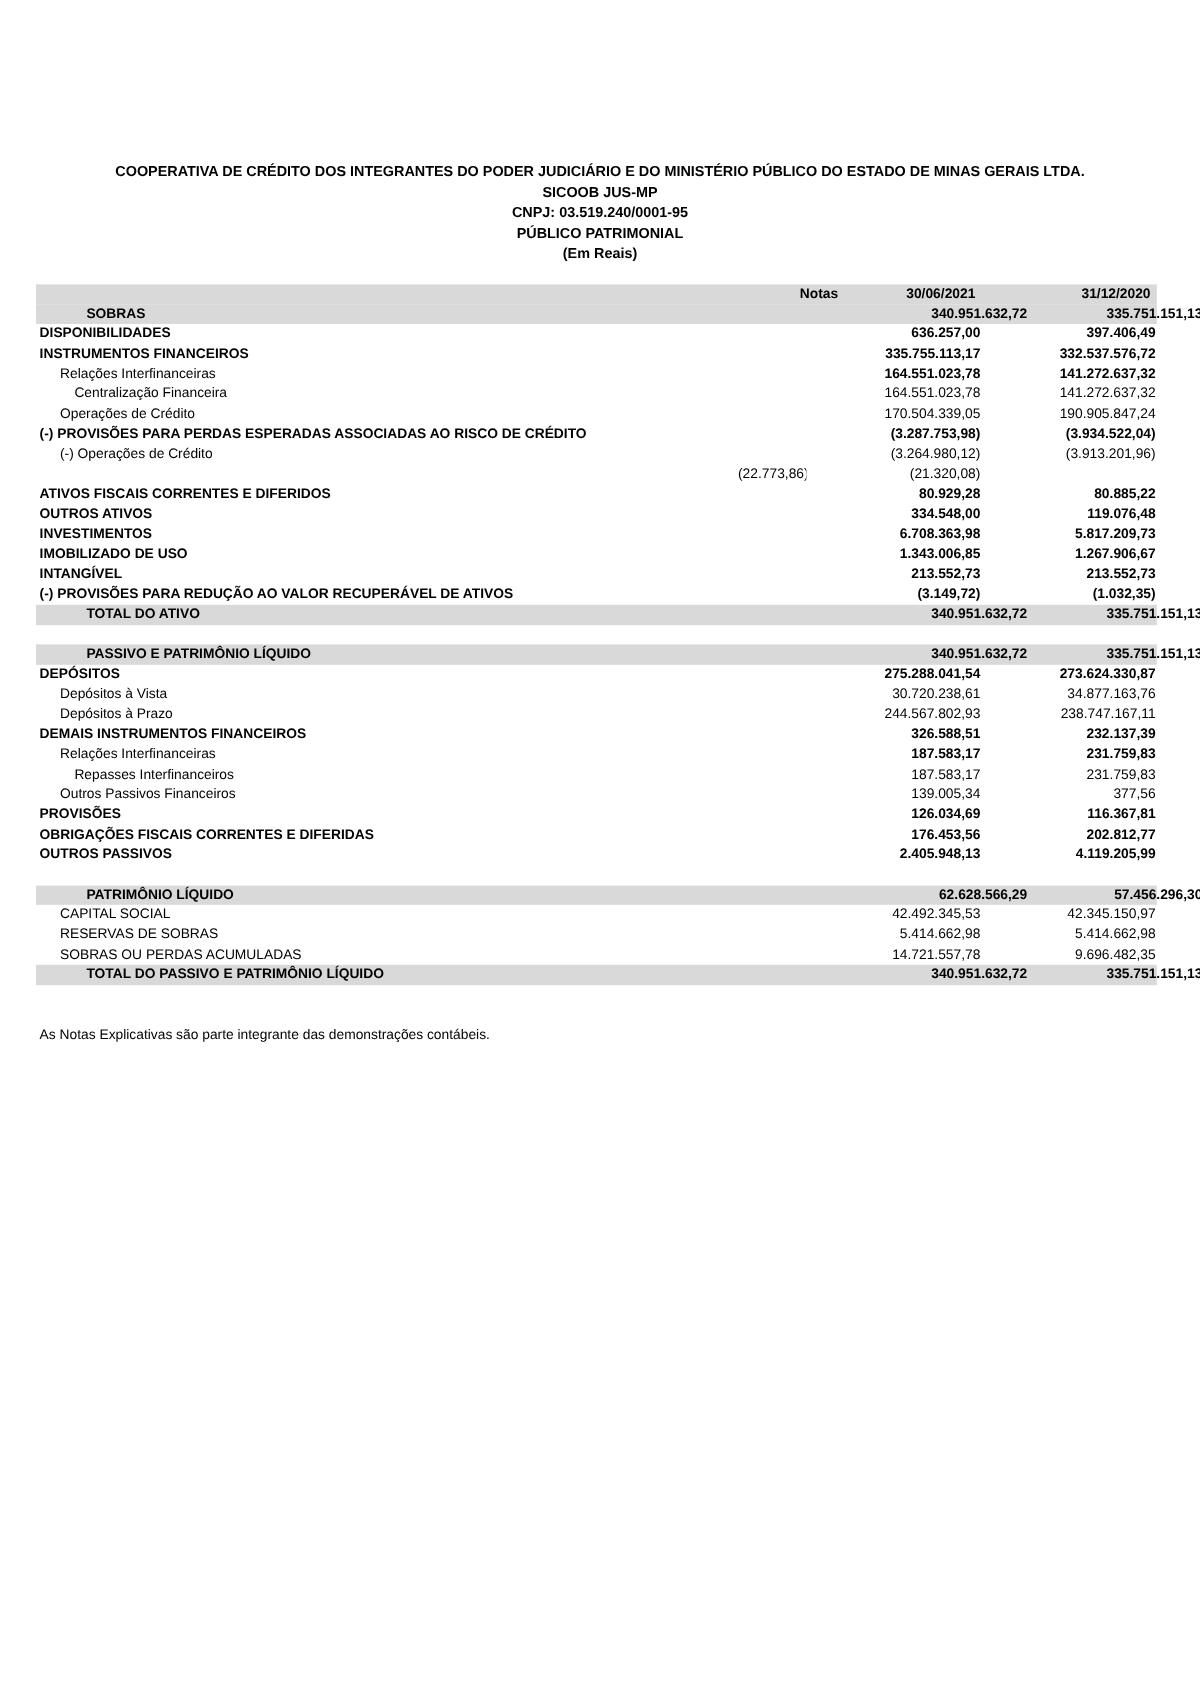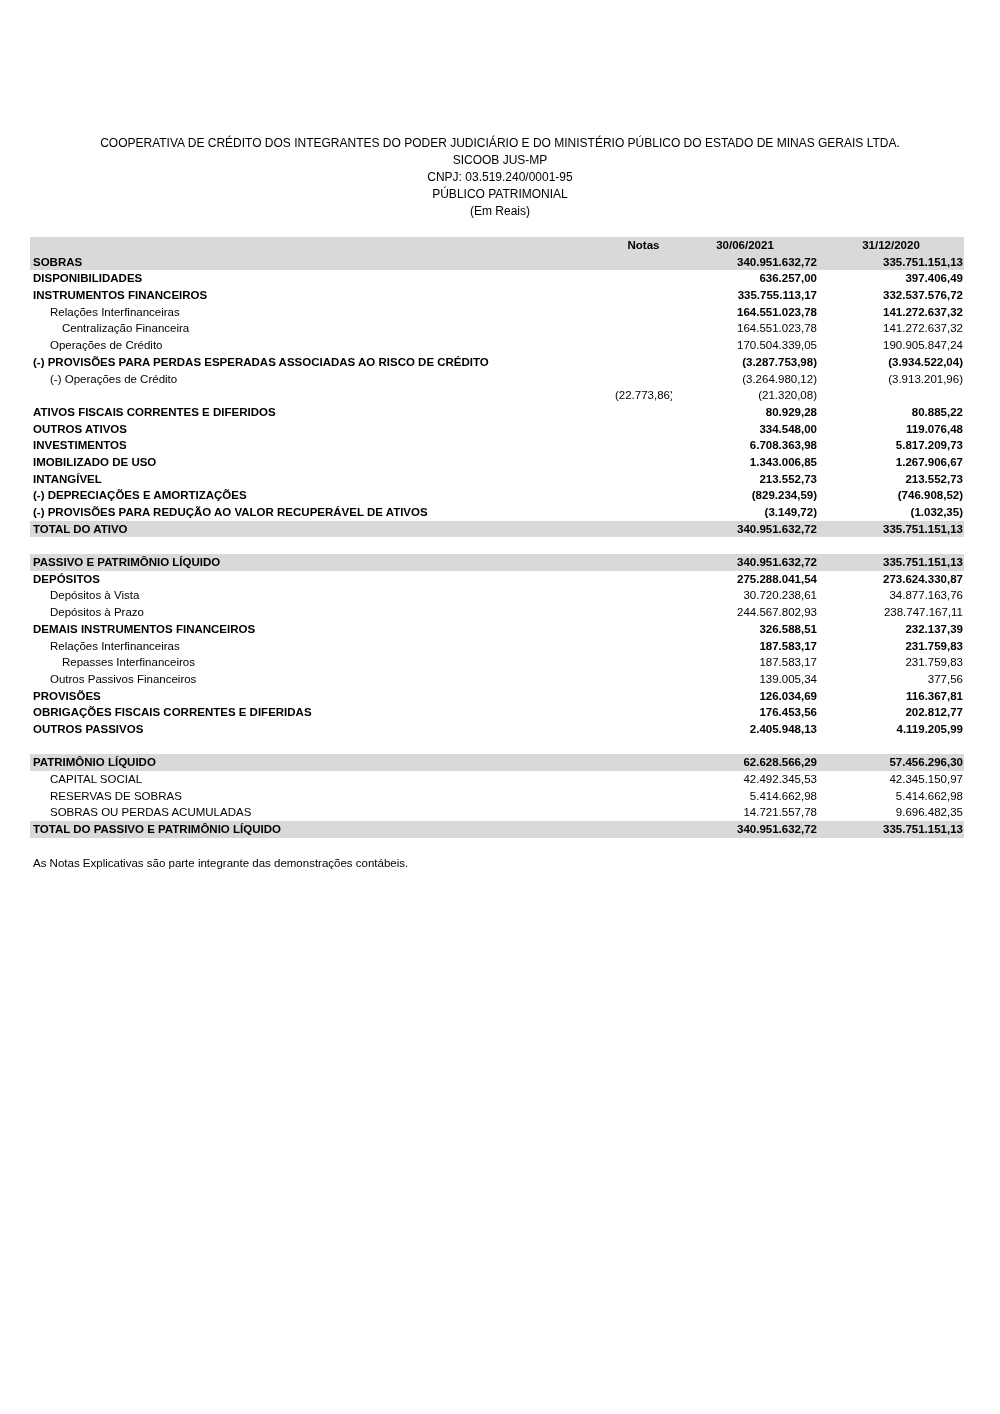--- a/index.html
+++ b/index.html
@@ -15,39 +15,39 @@
     width: 1000px; height: 1414px;
     background: #ffffff;
     overflow: hidden;
   }
   
   .title-block {
     position: absolute;
     top: 135px; left: 0;
     width: 1000px;
     text-align: center;
-    font-weight: normal;
+    font-weight: bold;
     font-size: 12px;
     line-height: 17px;
     white-space: nowrap;
   }
   
   .bs-table {
     position: absolute;
     top: 237px; left: 30px;
     width: 934px;
     font-size: 11.5px;
   }
   .row {
     display: grid;
     grid-template-columns: 585px 57px 146px 146px;
     height: 16.7px;
     align-items: center;
   }
-  .row.gray { background: #d9d9d9; }
+  .row.gray { background: #d9d9d9; padding-left: 39px; }
   .row.spacer { background: transparent; }
   .cell { overflow: hidden; white-space: nowrap; line-height: 16.7px; }
   .cell.label { padding-left: 3px; }
   .cell.label.i1 { padding-left: 20px; }
   .cell.label.i2 { padding-left: 32px; }
   .cell.notes { text-align: center; }
   .cell.v { text-align: right; padding-right: 1px; }
   .b { font-weight: bold; }
   
   .footnote {
@@ -156,26 +156,20 @@
           <div class="cell v b">1.343.006,85</div>
           <div class="cell v b">1.267.906,67</div>
         </div>
         <div class="row">
           <div class="cell label b">INTANGÍVEL</div>
           <div class="cell notes"></div>
           <div class="cell v b">213.552,73</div>
           <div class="cell v b">213.552,73</div>
         </div>
         <div class="row">
-          <div class="cell label b">(-) DEPRECIAÇÕES E AMORTIZAÇÕES</div>
-          <div class="cell notes"></div>
-          <div class="cell v b">(829.234,59)</div>
-          <div class="cell v b">(746.908,52)</div>
-        </div>
-        <div class="row">
           <div class="cell label b">(-) PROVISÕES PARA REDUÇÃO AO VALOR RECUPERÁVEL DE ATIVOS</div>
           <div class="cell notes"></div>
           <div class="cell v b">(3.149,72)</div>
           <div class="cell v b">(1.032,35)</div>
         </div>
         <div class="row gray">
           <div class="cell label b">TOTAL DO ATIVO</div>
           <div class="cell notes"></div>
           <div class="cell v b">340.951.632,72</div>
           <div class="cell v b">335.751.151,13</div>

